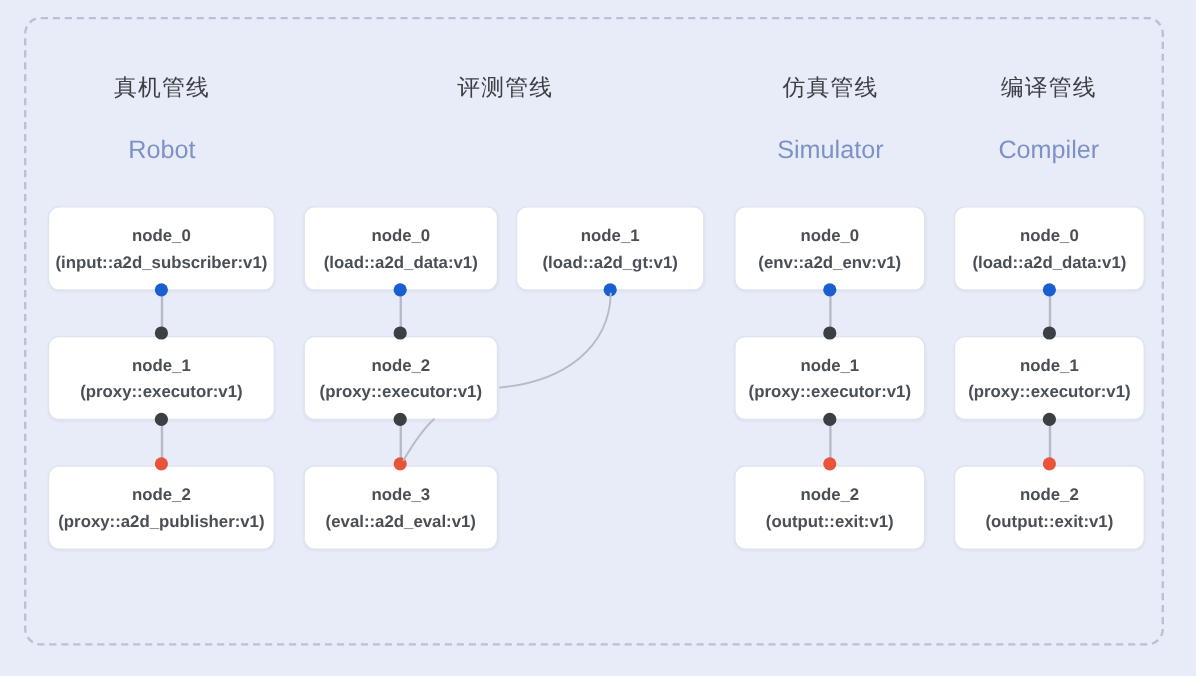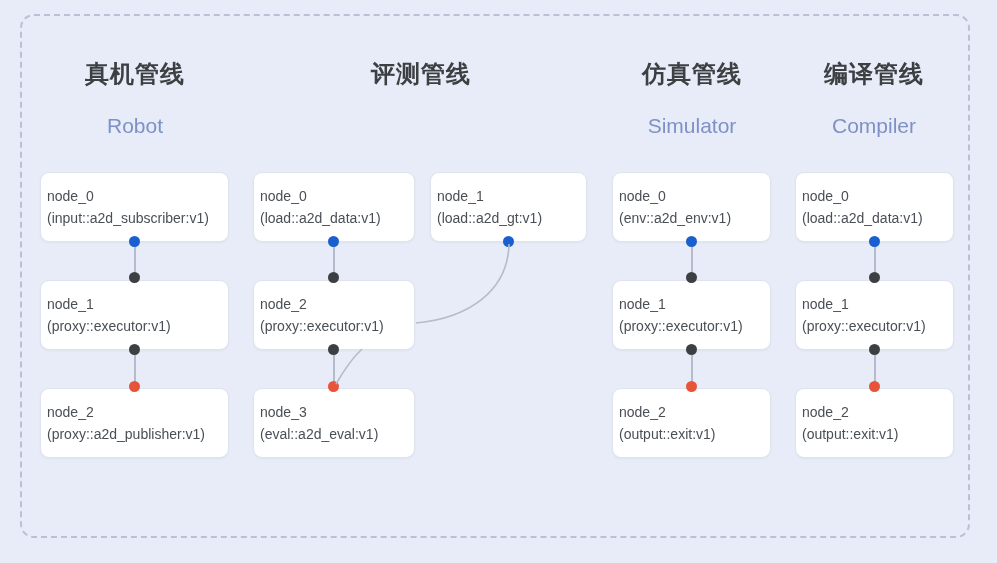--- a/index.html
+++ b/index.html
@@ -36,22 +36,22 @@
     background: transparent;
   }
 
   
   .col-header {
     position: absolute;
     text-align: center;
     box-sizing: border-box;
   }
   .col-header .cn {
-    font-size: 24px;
-    font-weight: 700;
+    font-size: 19px;
+    font-weight: 400;
     color: #3c4043;
     letter-spacing: 1px;
     line-height: 24px;
     white-space: nowrap;
   }
   .col-header .en {
     margin-top: 28px;
     font-size: 21px;
     font-weight: 400;
     color: #7e91c6;
@@ -62,23 +62,24 @@
   
   .node {
     position: absolute;
     box-sizing: border-box;
     background: #ffffff;
     border: 1px solid #dfe3ee;
     border-radius: 9px;
     box-shadow: 0 1px 2px rgba(40,50,90,0.05);
     display: flex;
     flex-direction: column;
-    align-items: flex-start;
+    align-items: center;
     justify-content: center;
     padding: 0 6px;
+    font-weight: bold;
   }
   .node .n-title {
     font-size: 14px;
     color: #4a4f55;
     line-height: 22px;
     white-space: nowrap;
   }
   .node .n-sub {
     font-size: 14px;
     color: #4a4f55;

